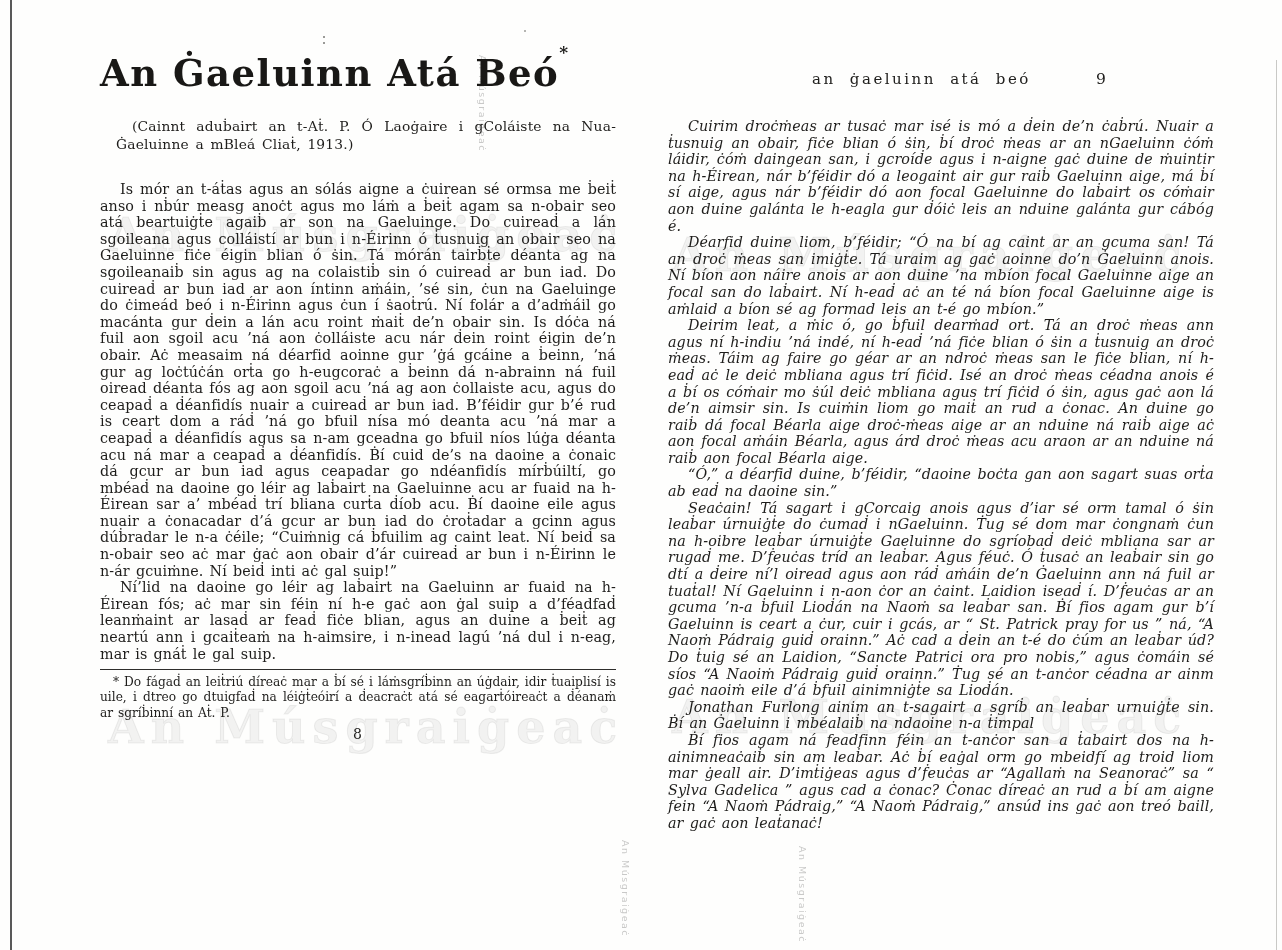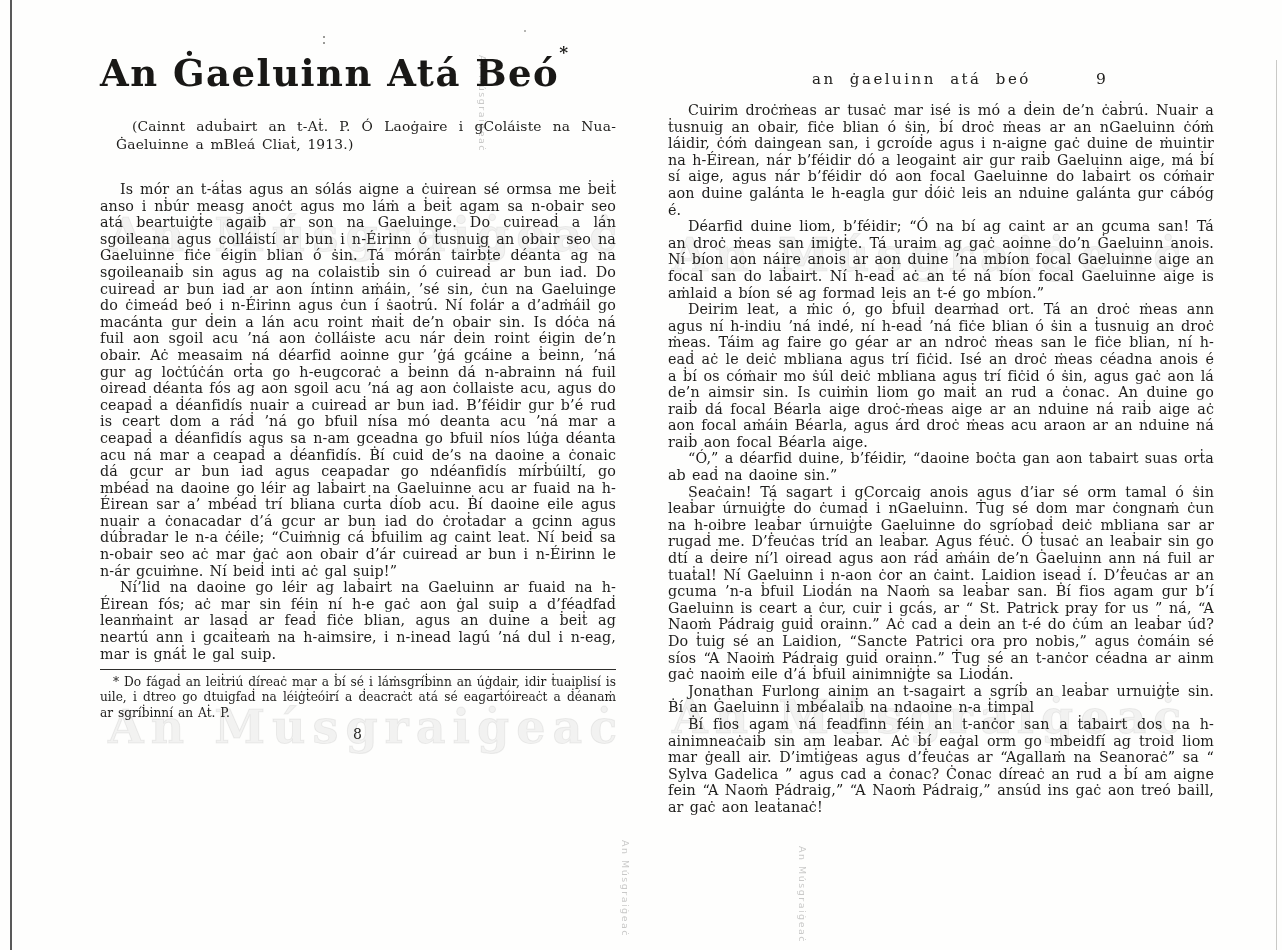--- a/index.html
+++ b/index.html
@@ -49,21 +49,21 @@
     margin-top:5px;text-align:center;font-size:14px;letter-spacing:1px;
   }
 
   .running-header{position:relative;height:26px;}
   .running-header-text{
     position:absolute;left:144px;top:0;font-size:15px;
     letter-spacing:2.5px;word-spacing:7px;color:#21201e;white-space:nowrap;
   }
   .page-number-right{position:absolute;left:428px;top:0;font-size:15.5px;}
 
-  .body-text-right{margin-top:6px;}
+  .body-text-right{margin-top:22px;font-style:italic;}
 
   
   .wm-big{
     position:absolute;white-space:nowrap;pointer-events:none;
     font-size:46px;font-weight:bold;letter-spacing:7px;
     color:rgba(90,90,88,0.07);
     -webkit-text-stroke:1px rgba(90,90,88,0.09);
   }
   .wm-vertical{
     position:absolute;pointer-events:none;writing-mode:vertical-rl;
@@ -109,18 +109,18 @@
 <div class="page page-right">
   <div class="running-header">
     <span class="running-header-text">an ġaeluinn atá beó</span>
     <span class="page-number-right">9</span>
   </div>
 
   <div class="body-text body-text-right">
     <p>Cuirim droċṁeas ar tusaċ mar isé is mó a ḋein de’n ċaḃrú. Nuair a ṫusnuig an obair, fiċe blian ó ṡin, ḃí droċ ṁeas ar an nGaeluinn ċóṁ láidir, ċóṁ daingean san, i gcroíḋe agus i n-aigne gaċ duine de ṁuintir na h-Éirean, nár b’féidir dó a leogaint air gur raiḃ Gaeluinn aige, má ḃí sí aige, agus nár b’féidir dó aon focal Gaeluinne do laḃairt os cóṁair aon duine galánta le h-eagla gur ḋóiċ leis an nduine galánta gur cábóg é.</p>
     <p>Déarfid duine liom, b’féidir; “Ó na bí ag caint ar an gcuma san!  Tá an droċ ṁeas san imiġṫe.  Tá uraim ag gaċ aoinne do’n Ġaeluinn anois.  Ní bíon aon náire anois ar aon duine ’na mbíon focal Gaeluinne aige an focal san do laḃairt. Ní h-eaḋ aċ an té ná bíon focal Gaeluinne aige is aṁlaid a bíon sé ag formad leis an t-é go mbíon.”</p>
     <p>Deirim leat, a ṁic ó, go ḃfuil dearṁad ort.  Tá an droċ ṁeas ann agus ní h-indiu ’ná indé, ní h-eaḋ ’ná fiċe blian ó ṡin a ṫusnuig an droċ ṁeas.  Táim ag faire go géar ar an ndroċ ṁeas san le fiċe blian, ní h-eaḋ aċ le deiċ mbliana agus trí fiċid.  Isé an droċ ṁeas céadna anois é a ḃí os cóṁair mo ṡúl deiċ mbliana agus trí fiċid ó ṡin, agus gaċ aon lá de’n aimsir sin.  Is cuiṁin liom go maiṫ an rud a ċonac.  An duine go raiḃ dá focal Béarla aige droċ-ṁeas aige ar an nduine ná raiḃ aige aċ aon focal aṁáin Béarla, agus árd droċ ṁeas acu araon ar an nduine ná raiḃ aon focal Béarla aige.</p>
-    <p>“Ó,” a déarfid duine, b’féidir, “daoine boċta gan aon tabairt suas orṫa ab eaḋ na daoine sin.”</p>
+    <p>“Ó,” a déarfid duine, b’féidir, “daoine boċta gan aon sagart suas orṫa ab eaḋ na daoine sin.”</p>
     <p>Seaċain!  Tá sagart i gCorcaig anois agus d’iar sé orm tamal ó ṡin leaḃar úrnuiġṫe do ċumaḋ i nGaeluinn.  Ṫug sé dom mar ċongnaṁ ċun na h-oibre leaḃar úrnuiġṫe Gaeluinne do sgríobaḋ deiċ mbliana sar ar rugaḋ me.  D’ḟeuċas tríd an leaḃar.  Agus féuċ.  Ó ṫusaċ an leaḃair sin go dtí a ḋeire ní’l oiread agus aon ráḋ aṁáin de’n Ġaeluinn ann ná fuil ar tuaṫal!  Ní Gaeluinn i n-aon ċor an ċaint.  Laidion iseaḋ í.  D’ḟeuċas ar an gcuma ’n-a ḃfuil Lioḋán na Naoṁ sa leaḃar san.  Ḃí fios agam gur b’í Gaeluinn is ceart a ċur, cuir i gcás, ar “ St. Patrick pray for us ” ná, “A Naoṁ Pádraig guiḋ orainn.”  Aċ cad a ḋein an t-é do ċúm an leaḃar úd?  Do ṫuig sé an Laidion, “Sancte Patrici ora pro nobis,” agus ċomáin sé síos “A Naoiṁ Pádraig guiḋ orainn.”  Ṫug sé an t-anċor céadna ar ainm gaċ naoiṁ eile d’á ḃfuil ainimniġṫe sa Lioḋán.</p>
     <p>Jonathan Furlong ainim an t-sagairt a sgríḃ an leaḃar urnuiġṫe sin.  Ḃí an Ġaeluinn i mbéalaiḃ na ndaoine n-a ṫimpal</p>
     <p>Ḃí fios agam ná feadfinn féin an t-anċor san a ṫabairt dos na h-ainimneaċaiḃ sin am leaḃar.  Aċ ḃí eaġal orm go mbeidfí ag troid liom mar ġeall air.  D’imṫiġeas agus d’ḟeuċas ar “Agallaṁ na Seanoraċ” sa “ Sylva Gadelica ” agus cad a ċonac?  Ċonac díreaċ an rud a ḃí am aigne fein “A Naoṁ Pádraig,” “A Naoṁ Pádraig,” ansúd ins gaċ aon treó baill, ar gaċ aon leaṫanaċ!</p>
   </div>
 </div>
 
 </body></html>

